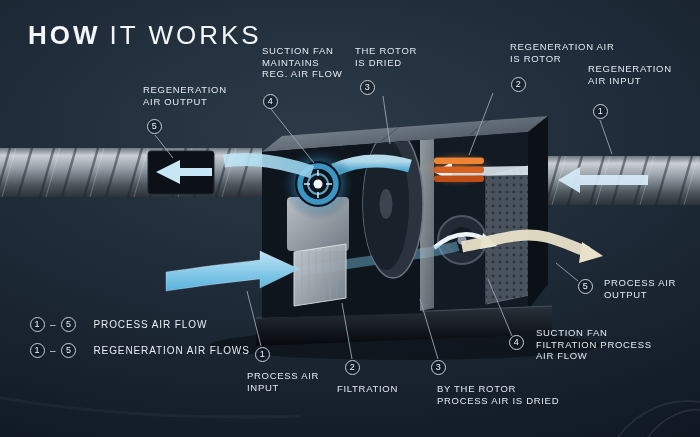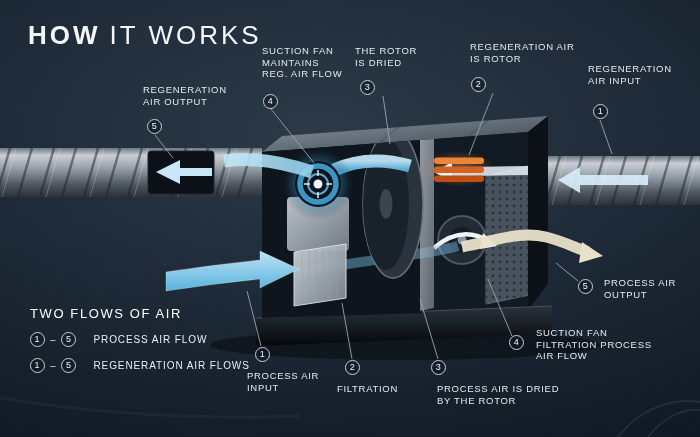--- a/index.html
+++ b/index.html
@@ -198,21 +198,21 @@
   </div>
 
   <div class="callout" style="left:355px;top:45px">
     <div class="co-label">
       <span class="ln">THE ROTOR</span>
       <span class="ln">IS DRIED</span>
     </div>
     <div class="badge" style="margin:12px 0 0 5px">3</div>
   </div>
 
-  <div class="callout" style="left:470px;top:41px">
+  <div class="callout" style="left:510px;top:41px">
     <div class="co-label">
       <span class="ln">REGENERATION AIR</span>
       <span class="ln">IS ROTOR</span>
     </div>
     <div class="badge" style="margin:13px 0 0 1px">2</div>
   </div>
 
   <div class="callout" style="left:588px;top:63px">
     <div class="co-label">
       <span class="ln">REGENERATION</span>
@@ -232,22 +232,22 @@
   <div class="callout" style="left:337px;top:360px">
     <div class="badge" style="margin:0 0 8px 8px">2</div>
     <div class="co-label">
       <span class="ln">FILTRATION</span>
     </div>
   </div>
 
   <div class="callout" style="left:431px;top:360px">
     <div class="badge" style="margin:0 0 8px 0">3</div>
     <div class="co-label" style="margin-left:6px">
+      <span class="ln">BY THE ROTOR</span>
       <span class="ln">PROCESS AIR IS DRIED</span>
-      <span class="ln">BY THE ROTOR</span>
     </div>
   </div>
 
   <div class="callout row" style="left:509px;top:327px">
     <div class="badge" style="margin-top:8px">4</div>
     <div class="co-label" style="margin-left:12px">
       <span class="ln">SUCTION FAN</span>
       <span class="ln">FILTRATION PROCESS</span>
       <span class="ln">AIR FLOW</span>
     </div>
@@ -255,21 +255,20 @@
 
   <div class="callout row" style="left:578px;top:277px">
     <div class="badge" style="margin-top:2px">5</div>
     <div class="co-label" style="margin-left:11px">
       <span class="ln">PROCESS AIR</span>
       <span class="ln">OUTPUT</span>
     </div>
   </div>
 
   <div class="legend">
-    <div class="legend-heading">TWO FLOWS OF AIR</div>
     <div class="legend-row">
       <span class="badge">1</span>
       <span class="dash">–</span>
       <span class="badge">5</span>
       <span class="lbl">PROCESS AIR FLOW</span>
     </div>
     <div class="legend-row">
       <span class="badge">1</span>
       <span class="dash">–</span>
       <span class="badge">5</span>

